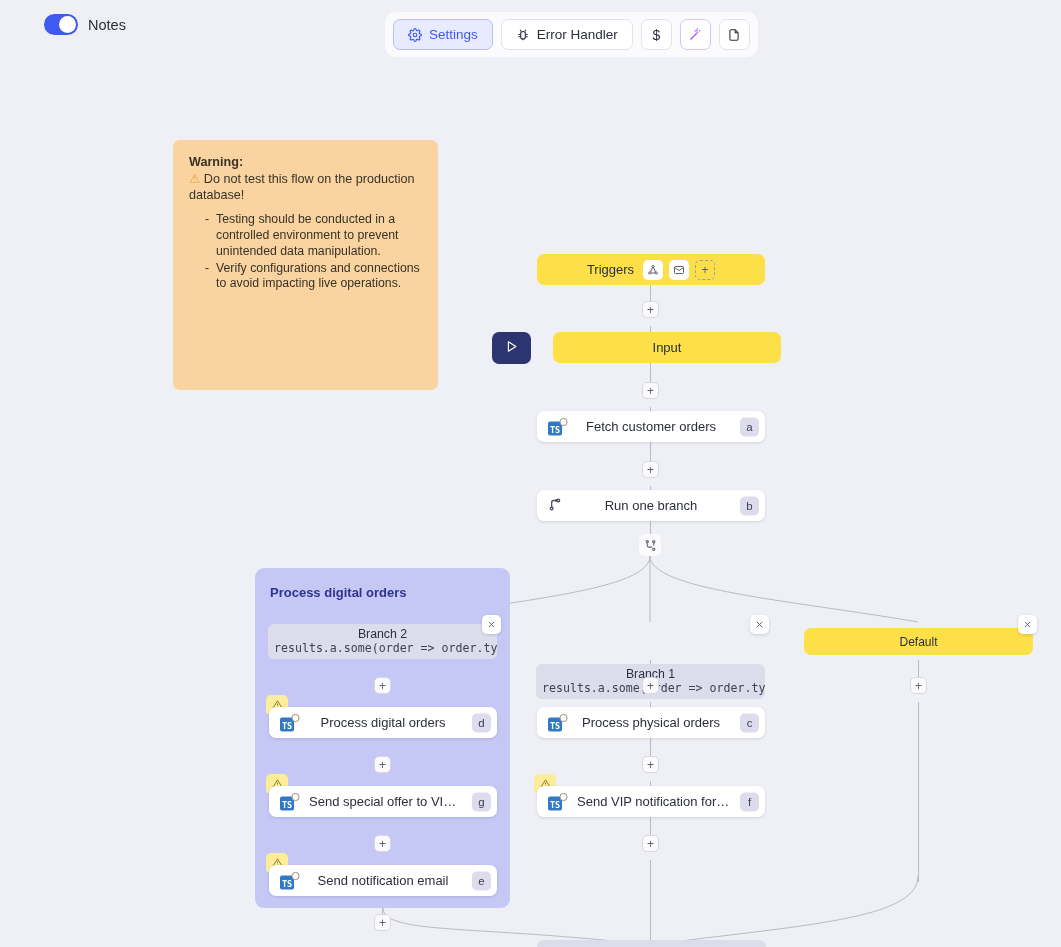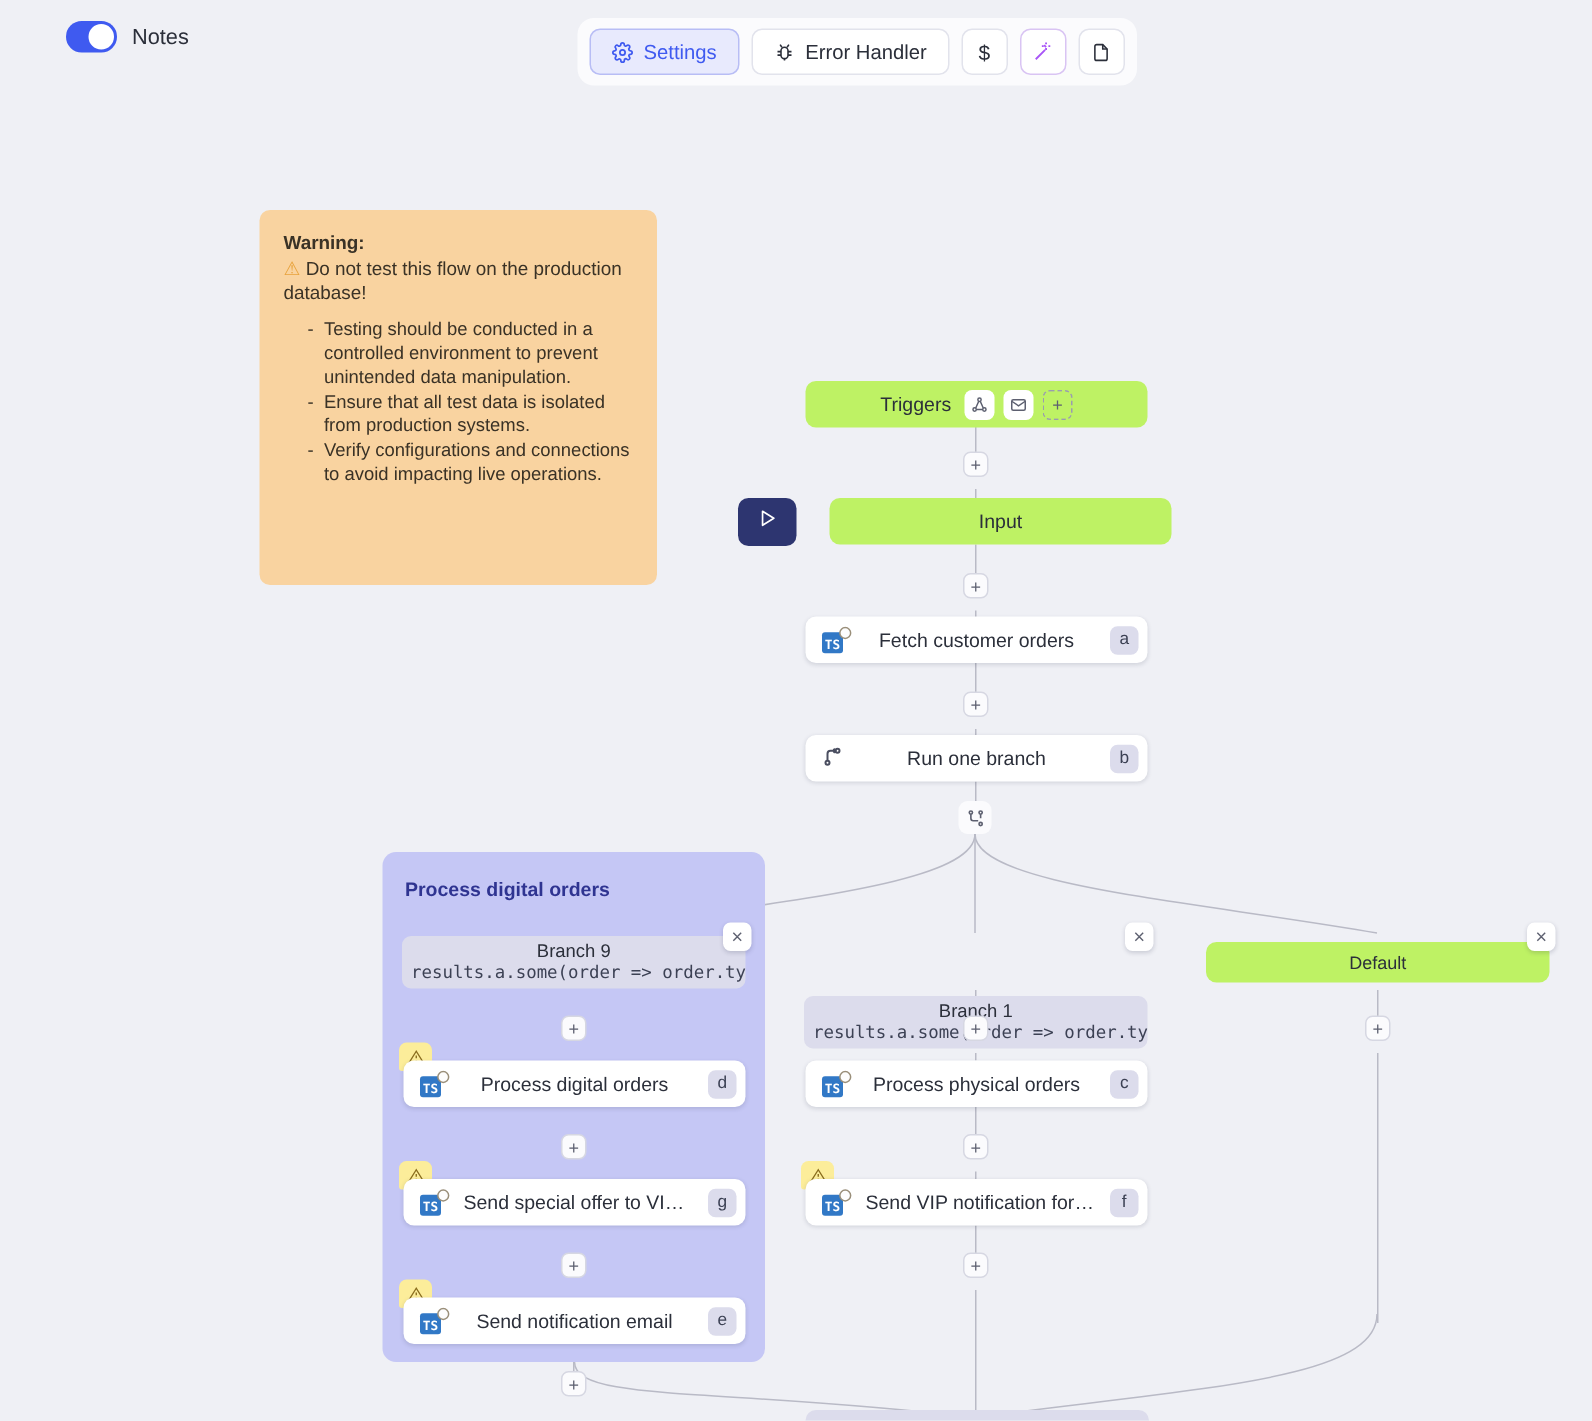--- a/index.html
+++ b/index.html
@@ -61,21 +61,21 @@
     position: absolute; width: 17px; height: 17px; border-radius: 5px;
     background: #fbfbfd; border: 1px solid #d6d7e2;
     display: flex; align-items: center; justify-content: center;
     font-size: 12px; color: #5d6070; cursor: pointer; line-height: 1; z-index: 4;
   }
 
   .node {
     position: absolute; height: 31px; border-radius: 7px;
     display: flex; align-items: center; font-size: 13px; color: #2b2f3a; z-index: 3;
   }
-  .node-lav { background: #bef264; justify-content: center; }
+  .node-lav { background: #fde047; justify-content: center; }
   .node-white { background: #fff; box-shadow: 0 1px 3px rgba(35,40,70,.14); padding-left: 29px; }
   .node-white .title {
     position: absolute; left: 0; right: 0; text-align: center;
     font-size: 13px; color: #2b2f3a; pointer-events: none;
   }
   .node-white .title.lead { left: 40px; right: 34px; text-align: left;
     overflow: hidden; text-overflow: ellipsis; white-space: nowrap; }
   .badge {
     position: absolute; right: 6px; top: 50%; transform: translateY(-50%);
     width: 19px; height: 19px; border-radius: 5px; background: #dcdcec;
@@ -202,21 +202,20 @@
   </div>
 
   <div class="note">
     <div class="hd">Warning:</div>
     <div class="hd2">
       <span style="color:#e8a33d;">⚠</span>
       <span>Do not test this flow on the production database!</span>
     </div>
     <ul>
       <li>Testing should be conducted in a controlled environment to prevent unintended data manipulation.</li>
-      <li>Ensure that all test data is isolated from production systems.</li>
       <li>Verify configurations and connections to avoid impacting live operations.</li>
     </ul>
   </div>
 
   <div class="group-panel"></div>
   <div class="group-title">Process digital orders</div>
 
   <div class="edge vline" style="left:650px; top:284px; height:25px;"></div>
   <div class="edge vline" style="left:650px; top:326px; height:17px;"></div>
   <div class="edge vline" style="left:650px; top:363px; height:27px;"></div>
@@ -318,21 +317,21 @@
   <div class="branch-icon" style="left:639px; top:534px;">
     <svg width="13" height="13" viewBox="0 0 24 24" fill="none" stroke="#5d6070" stroke-width="2">
       <circle cx="6" cy="5" r="2"></circle>
         <circle cx="18" cy="5" r="2"></circle>
         <circle cx="18" cy="19" r="2"></circle>
       <path d="M6 7v5a3 3 0 0 0 3 3h6M18 7v5"></path>
     </svg>
   </div>
 
   <div class="cond" style="left:268px; top:624px;">
-    <span class="t1">Branch 9</span>
+    <span class="t1">Branch 2</span>
     <span class="t2">results.a.some(order =&gt; order.type</span>
   </div>
   <div class="close-x" style="left:482px; top:615px;">
     <svg width="9" height="9" viewBox="0 0 24 24" fill="none" stroke="#5d6070" stroke-width="2.5">
         <path d="M5 5l14 14M19 5L5 19"></path>
       </svg>
   </div>
 
   <div class="cond" style="left:536px; top:624px;margin-top:40px;">
     <span class="t1">Branch 1</span>

